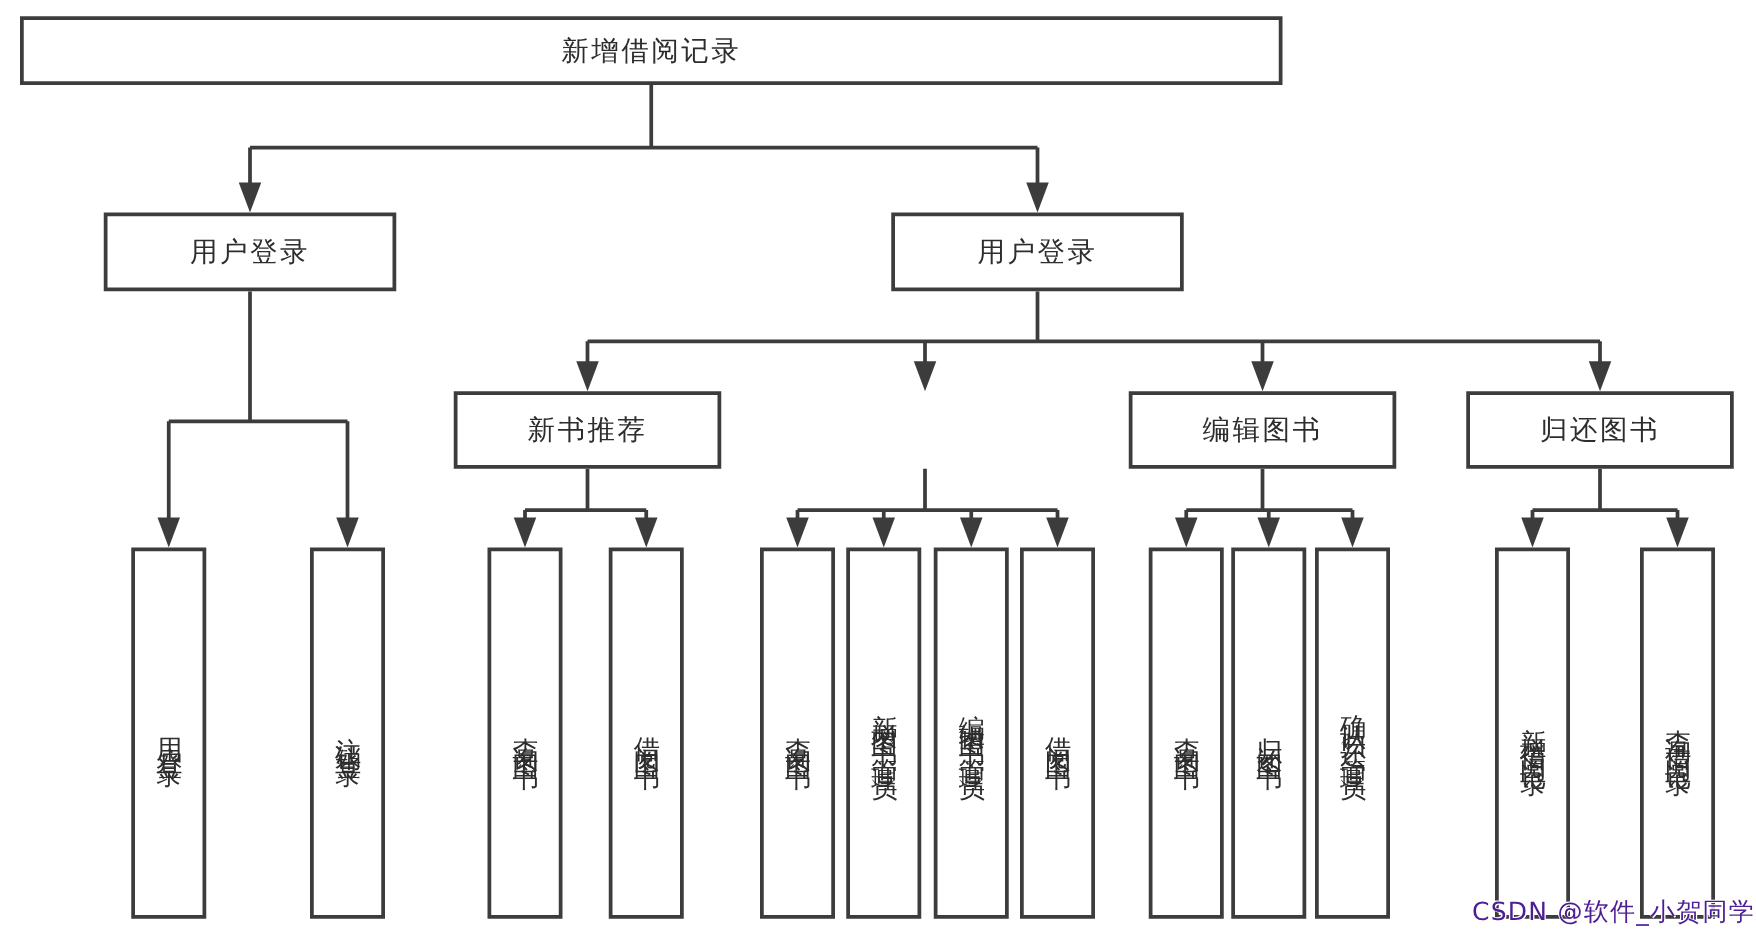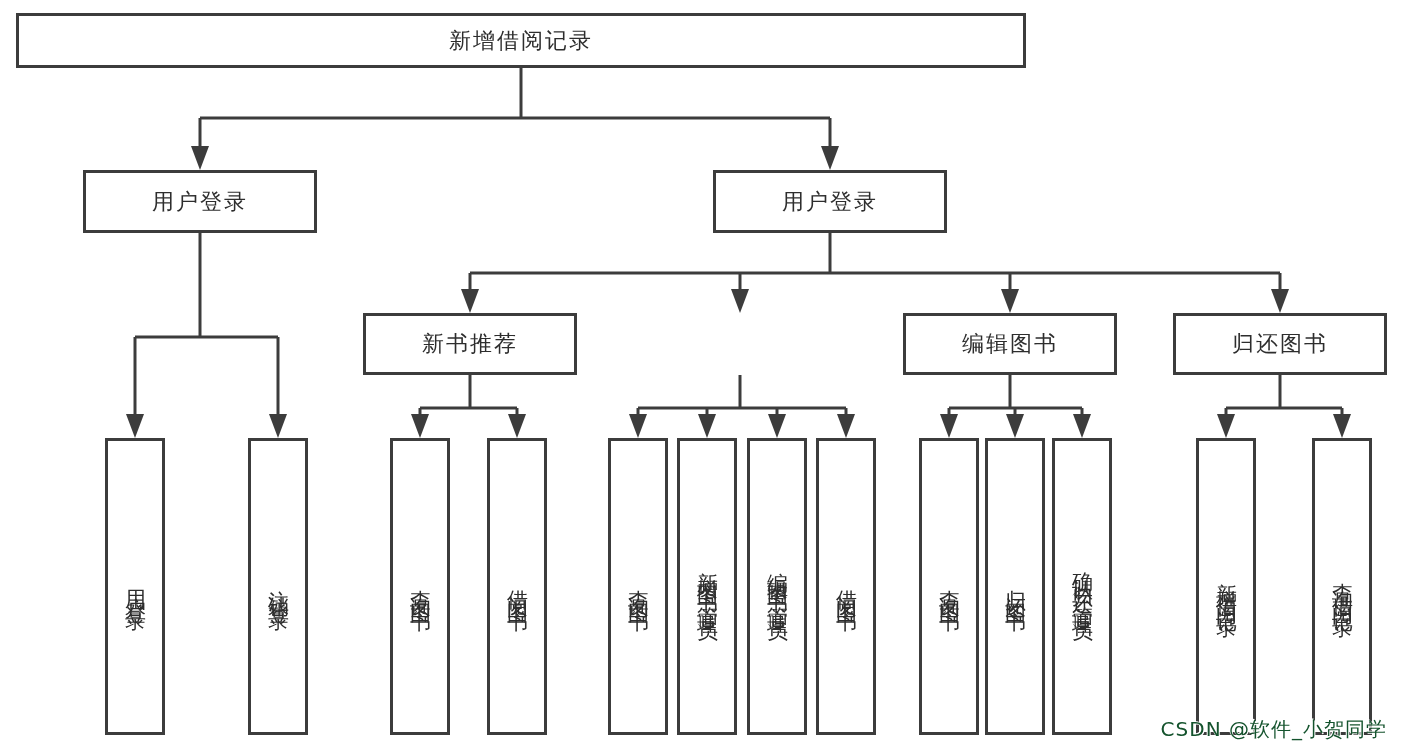--- a/index.html
+++ b/index.html
@@ -49,26 +49,26 @@
   .leaf > span {
     writing-mode: vertical-rl;
     text-orientation: mixed;
     font-size: 21px;
     letter-spacing: 7px;
     line-height: 1;
     white-space: nowrap;
   }
   .watermark {
     position: absolute;
-    right: 18px;
+    right: 1px;
     bottom: 4px;
     z-index: 3;
     font-size: 20px;
     letter-spacing: 1px;
-    color: #14532d;
+    color: #4c1d95;
     text-shadow: 1px 1px 0 #ffffff, -1px -1px 0 #ffffff;
   }
 </style>
 </head>
 <body>
 
 <div class="stage">
 
   <svg class="connectors" viewBox="0 0 1405 747" xmlns="http://www.w3.org/2000/svg">
     <g stroke="#3c3c3c" stroke-width="3" fill="none">

